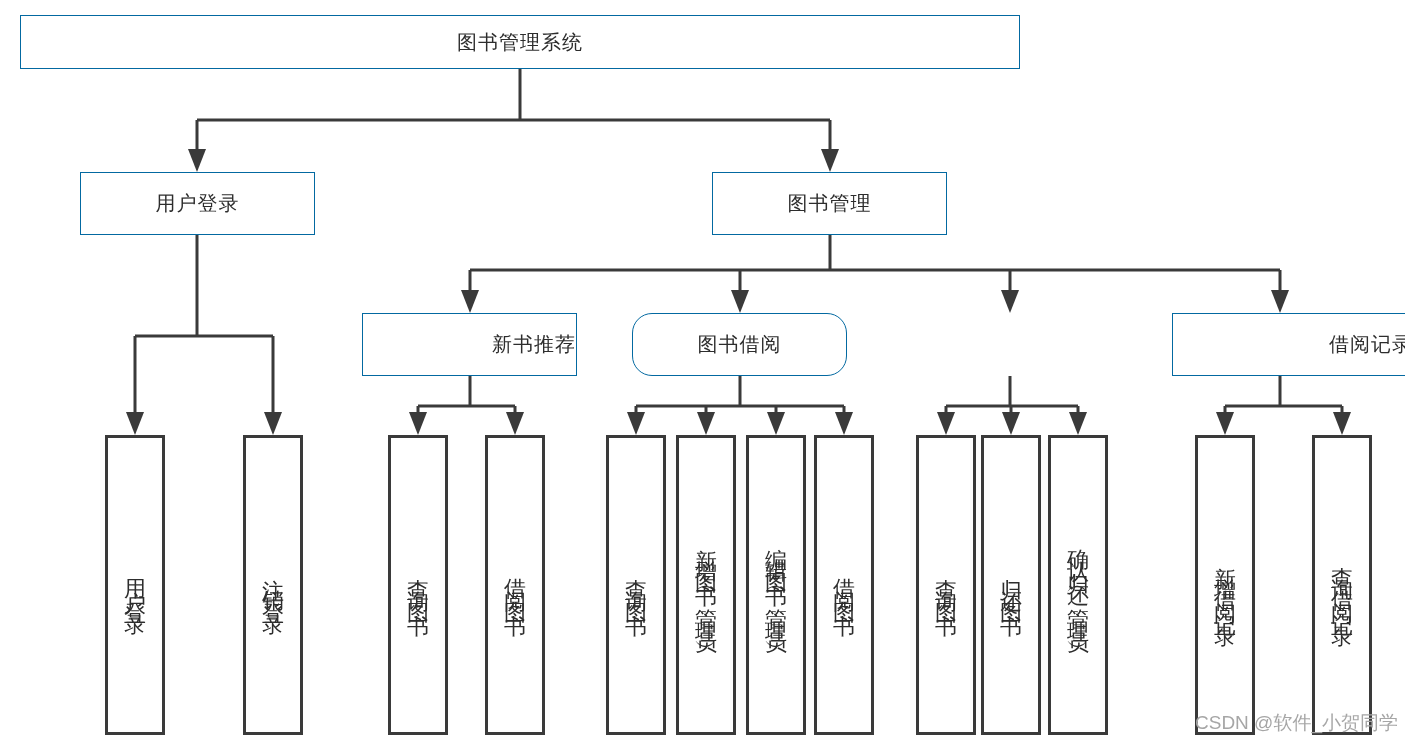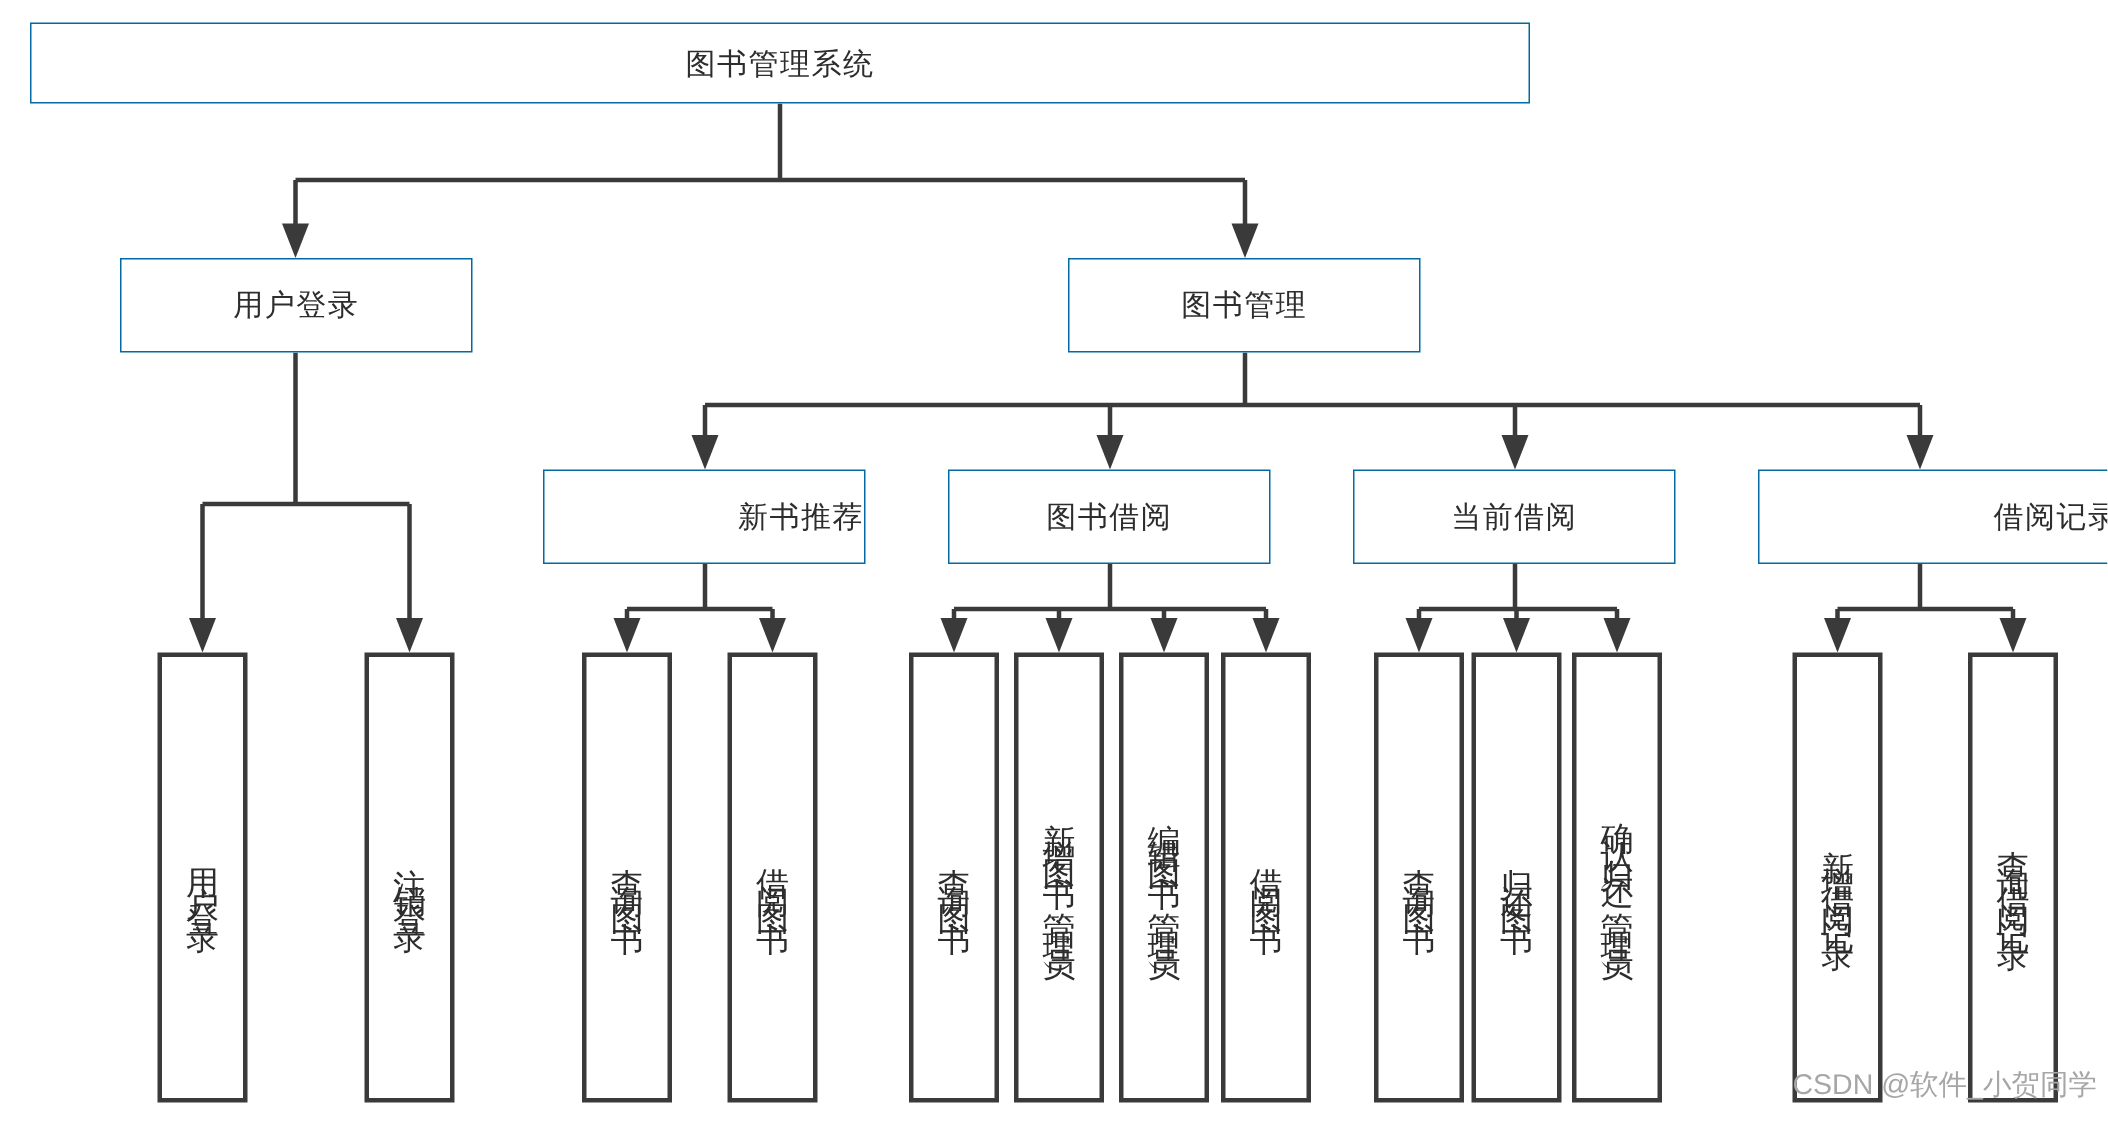--- a/index.html
+++ b/index.html
@@ -92,25 +92,22 @@
   <div class="hbox" style="left:80px; top:172px; width:235px; height:63px;">
     <span>用户登录</span>
   </div>
   <div class="hbox" style="left:712px; top:172px; width:235px; height:63px;">
     <span>图书管理</span>
   </div>
 
   <div class="hbox" style="left:362px; top:313px; width:215px; height:63px;justify-content:flex-end;">
     <span>新书推荐</span>
   </div>
-  <div class="hbox" style="left:632px; top:313px; width:215px; height:63px;">
+  <div class="hbox" style="left:632px; top:313px; width:215px; height:63px;border-radius:20px;">
     <span>图书借阅</span>
-  </div>
-  <div class="hbox" style="left:902px; top:313px; width:215px; height:63px;">
-    <span>当前借阅</span>
   </div>
   <div class="hbox" style="left:1172px; top:313px; width:242px; height:63px;justify-content:flex-end;">
     <span>借阅记录</span>
   </div>
 
   <div class="vbox" style="left:105px;">
     <span class="vtext">用户登录</span>
   </div>
   <div class="vbox" style="left:243px;">
     <span class="vtext">注销登录</span>

